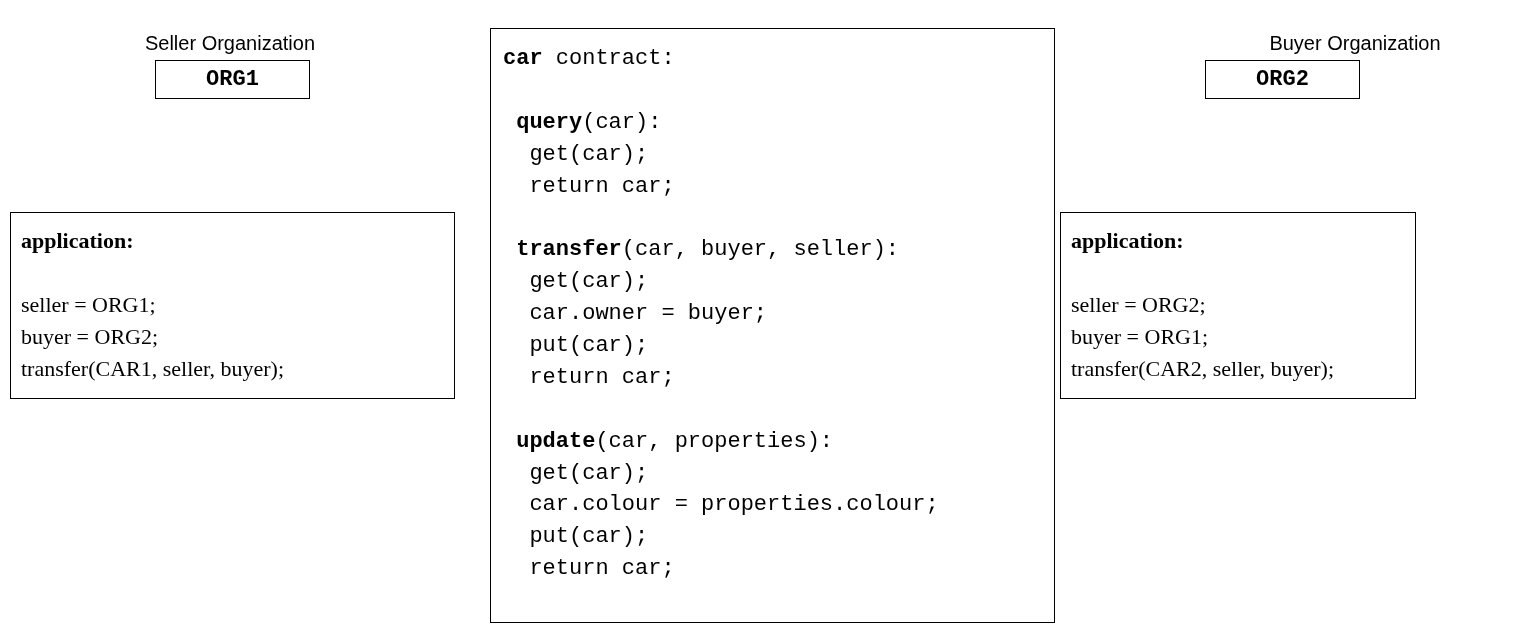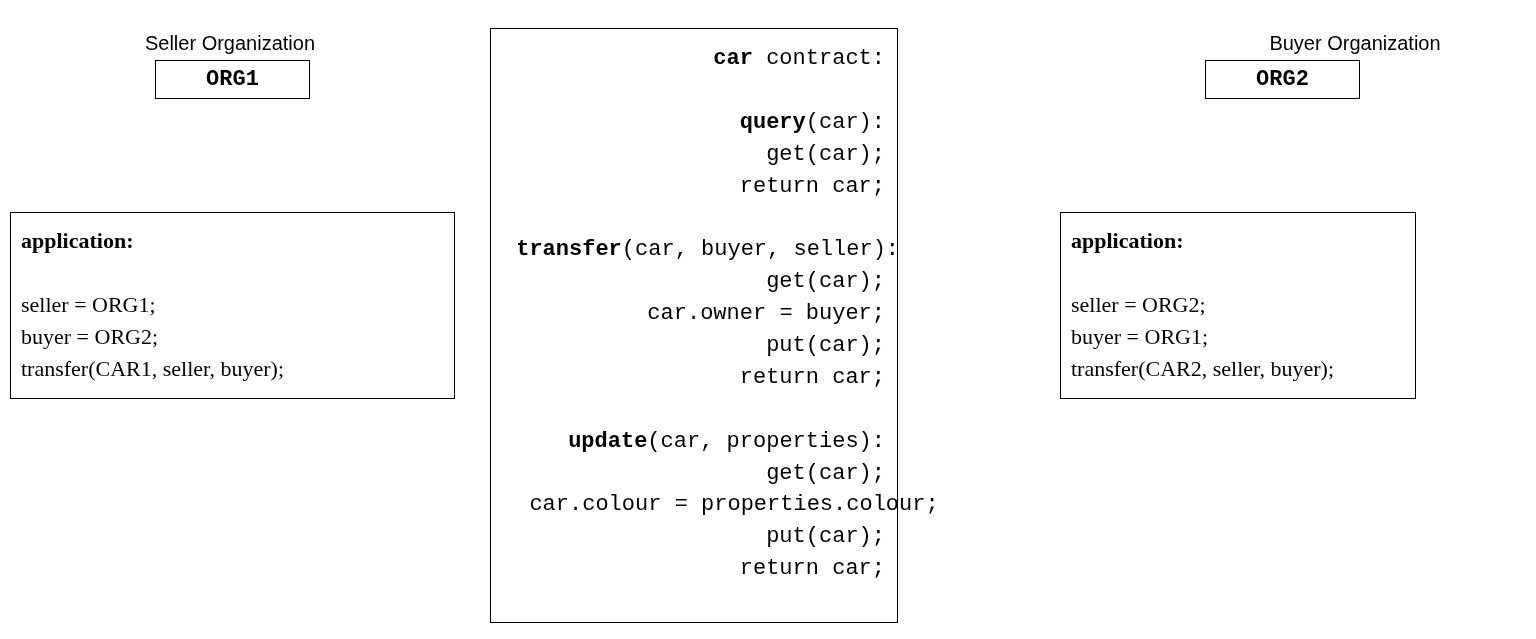--- a/index.html
+++ b/index.html
@@ -58,21 +58,21 @@
   </style>
 </head>
 <body>
 
 <div class="org-label" style="left:140px; top:32px; width:180px;">Seller Organization</div>
 <div class="org-box" style="left:155px; top:60px; width:155px;">ORG1</div>
 
 <div class="org-label" style="left:1243px; top:32px; width:180px;margin-left:22px;">Buyer Organization</div>
 <div class="org-box" style="left:1205px; top:60px; width:155px;">ORG2</div>
 
-<div class="code-box" style="left:490px; top:28px; width:408px; height:595px;text-align:right;"><span class="kw">car</span><span> contract:</span>
+<div class="code-box" style="left:490px; top:28px; width:565px; height:595px;"><span class="kw">car</span><span> contract:</span>
 
 <span class="kw"> query</span><span>(car):</span>
 <span>  get(car);</span>
 <span>  return car;</span>
 
 <span class="kw"> transfer</span><span>(car, buyer, seller):</span>
 <span>  get(car);</span>
 <span>  car.owner = buyer;</span>
 <span>  put(car);</span>
 <span>  return car;</span>

